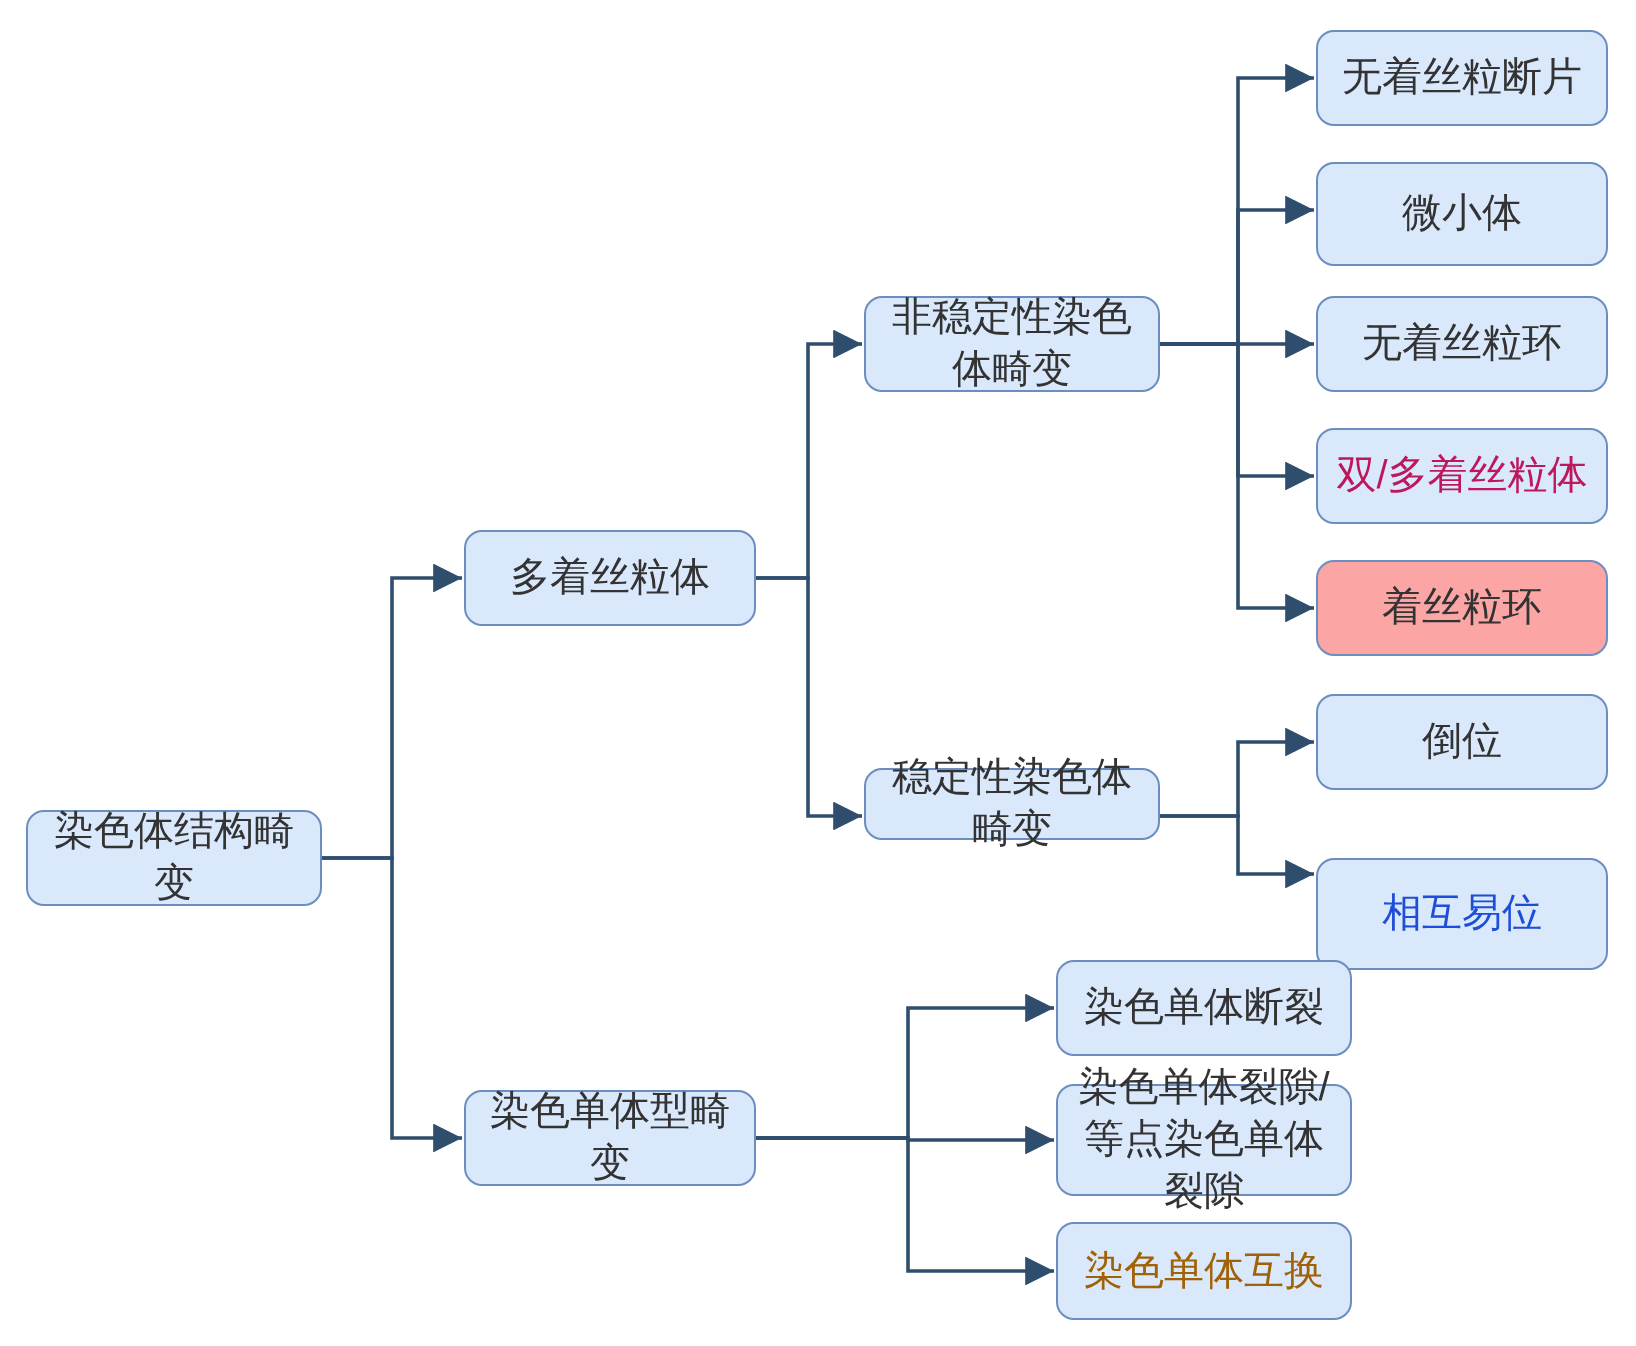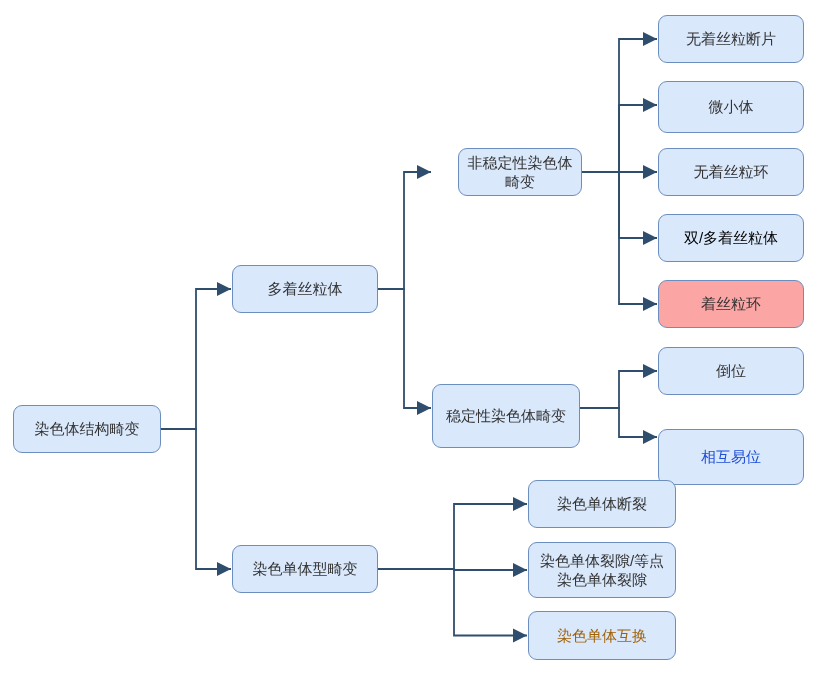--- a/index.html
+++ b/index.html
@@ -26,21 +26,21 @@
   .flow-node {
     position: absolute;
     box-sizing: border-box;
     display: flex;
     align-items: center;
     justify-content: center;
     text-align: center;
     border-radius: 9px;
     border-style: solid;
     border-width: 1.5px;
-    font-size: 15px;
+    font-size: 20px;
     line-height: 1.3;
     padding: 3px 4px;
     word-break: break-all;
     cursor: default;
   }
 </style>
 </head>
 <body>
 
 <div class="canvas">
@@ -62,26 +62,26 @@
       <path d="M 580 408 L 619 408 L 619 371 L 657 371" fill="none" stroke="#2f4e6d" stroke-width="1.8" marker-end="url(#arrow-head)"></path>
       <path d="M 580 408 L 619 408 L 619 437 L 657 437" fill="none" stroke="#2f4e6d" stroke-width="1.8" marker-end="url(#arrow-head)"></path>
       <path d="M 378 569 L 454 569 L 454 504 L 527 504" fill="none" stroke="#2f4e6d" stroke-width="1.8" marker-end="url(#arrow-head)"></path>
       <path d="M 378 569 L 454 569 L 454 570 L 527 570" fill="none" stroke="#2f4e6d" stroke-width="1.8" marker-end="url(#arrow-head)"></path>
       <path d="M 378 569 L 454 569 L 454 635.5 L 527 635.5" fill="none" stroke="#2f4e6d" stroke-width="1.8" marker-end="url(#arrow-head)"></path>
     </svg>
   <div id="node-layer">
       <div class="flow-node" style="left: 13px; top: 405px; width: 148px; height: 48px; background: rgb(218, 232, 252); border-color: rgb(108, 142, 191); color: rgb(51, 51, 51);">染色体结构畸变</div>
       <div class="flow-node" style="left: 232px; top: 265px; width: 146px; height: 48px; background: rgb(218, 232, 252); border-color: rgb(108, 142, 191); color: rgb(51, 51, 51);">多着丝粒体</div>
       <div class="flow-node" style="left: 232px; top: 545px; width: 146px; height: 48px; background: rgb(218, 232, 252); border-color: rgb(108, 142, 191); color: rgb(51, 51, 51);">染色单体型畸变</div>
-      <div class="flow-node" style="left: 458px; top: 148px; width: 124px; height: 48px; background: rgb(218, 232, 252); border-color: rgb(108, 142, 191); color: rgb(51, 51, 51);">非稳定性染色体畸变</div>
-      <div class="flow-node" style="left: 432px; top: 384px; width: 148px; height: 64px; background: rgb(218, 232, 252); border-color: rgb(108, 142, 191); color: rgb(51, 51, 51);">稳定性染色体畸变</div>
+      <div class="flow-node" style="left: 432px; top: 148px; width: 148px; height: 48px; background: rgb(218, 232, 252); border-color: rgb(108, 142, 191); color: rgb(51, 51, 51);">非稳定性染色体畸变</div>
+      <div class="flow-node" style="left: 432px; top: 384px; width: 148px; height: 36px; background: rgb(218, 232, 252); border-color: rgb(108, 142, 191); color: rgb(51, 51, 51);">稳定性染色体畸变</div>
       <div class="flow-node" style="left: 658px; top: 15px; width: 146px; height: 48px; background: rgb(218, 232, 252); border-color: rgb(108, 142, 191); color: rgb(51, 51, 51);">无着丝粒断片</div>
       <div class="flow-node" style="left: 658px; top: 81px; width: 146px; height: 52px; background: rgb(218, 232, 252); border-color: rgb(108, 142, 191); color: rgb(51, 51, 51);">微小体</div>
       <div class="flow-node" style="left: 658px; top: 148px; width: 146px; height: 48px; background: rgb(218, 232, 252); border-color: rgb(108, 142, 191); color: rgb(51, 51, 51);">无着丝粒环</div>
-      <div class="flow-node" style="left: 658px; top: 214px; width: 146px; height: 48px; background: rgb(218, 232, 252); border-color: rgb(108, 142, 191); color: #000000;">双/多着丝粒体</div>
+      <div class="flow-node" style="left: 658px; top: 214px; width: 146px; height: 48px; background: rgb(218, 232, 252); border-color: rgb(108, 142, 191); color: #be185d;">双/多着丝粒体</div>
       <div class="flow-node" style="left: 658px; top: 280px; width: 146px; height: 48px; background: #fca5a5; border-color: rgb(108, 142, 191); color: rgb(51, 51, 51);">着丝粒环</div>
       <div class="flow-node" style="left: 658px; top: 347px; width: 146px; height: 48px; background: rgb(218, 232, 252); border-color: rgb(108, 142, 191); color: rgb(51, 51, 51);">倒位</div>
       <div class="flow-node" style="left: 658px; top: 429px; width: 146px; height: 56px; background: rgb(218, 232, 252); border-color: rgb(108, 142, 191); color: #1d4ed8;">相互易位</div>
       <div class="flow-node" style="left: 528px; top: 480px; width: 148px; height: 48px; background: rgb(218, 232, 252); border-color: rgb(108, 142, 191); color: rgb(51, 51, 51);">染色单体断裂</div>
       <div class="flow-node" style="left: 528px; top: 542px; width: 148px; height: 56px; background: rgb(218, 232, 252); border-color: rgb(108, 142, 191); color: rgb(51, 51, 51);">染色单体裂隙/等点染色单体裂隙</div>
       <div class="flow-node" style="left: 528px; top: 611px; width: 148px; height: 49px; background: rgb(218, 232, 252); border-color: rgb(108, 142, 191); color: #a16207;">染色单体互换</div>
     </div>
 </div>
 
 </body></html>

